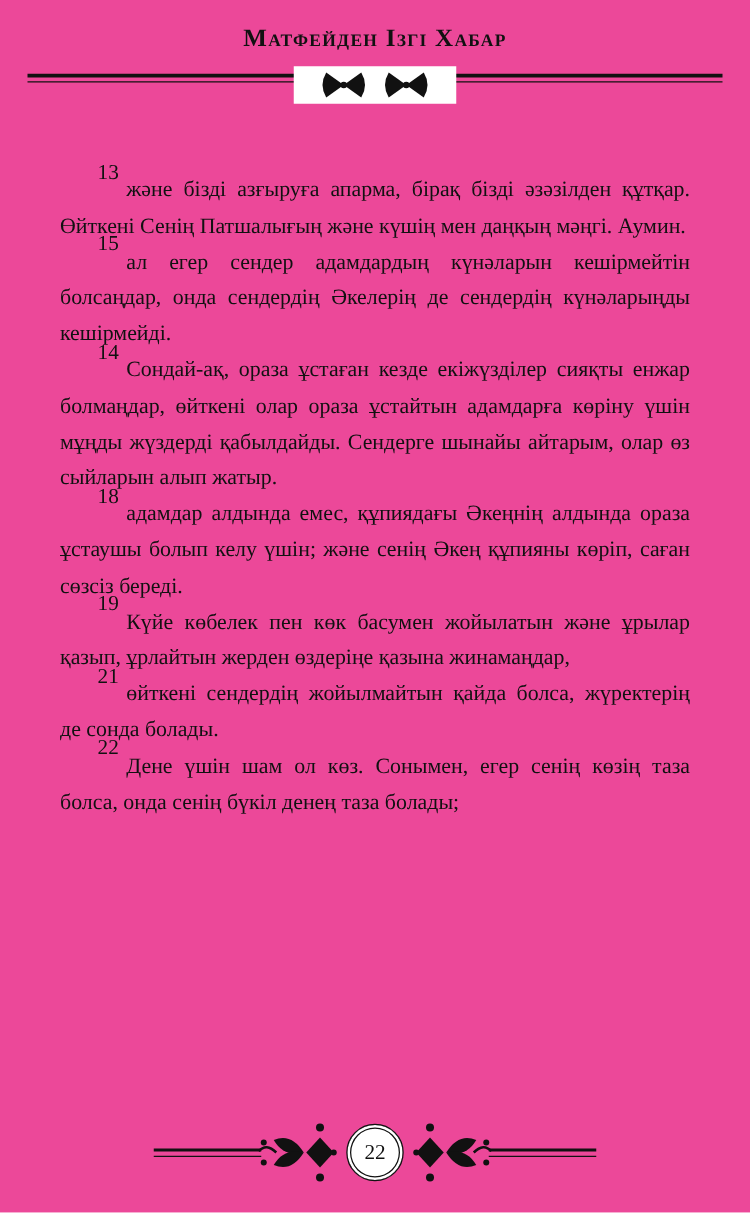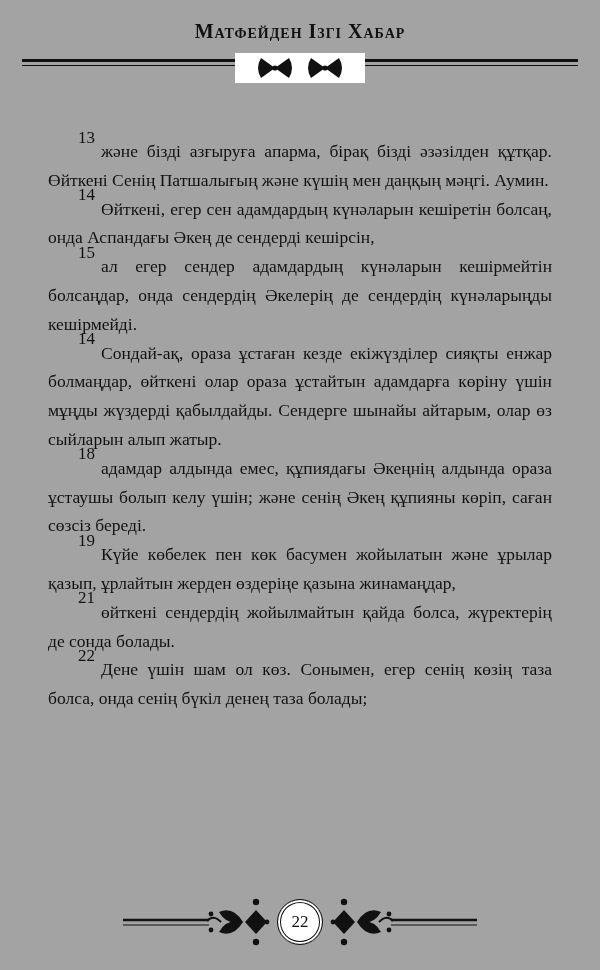--- a/index.html
+++ b/index.html
@@ -4,21 +4,21 @@
 <style>
   html, body {
     margin: 0;
     padding: 0;
     background: #ffffff;
   }
   .page {
     position: relative;
     width: 600px;
     height: 970px;
-    background: #a3a3a3;
+    background: #ec4899;
     overflow: hidden;
     font-family: "Liberation Serif", serif;
     color: #111111;
   }
   .header-title {
     margin-top: 20px;
     text-align: center;
     font-size: 20px;
     font-weight: bold;
     font-variant: small-caps;
@@ -110,21 +110,20 @@
           <path d="M80 15 L66 5 Q60 15 66 25 Z"></path>
           <path d="M80 15 L94 5 Q100 15 94 25 Z"></path>
           <circle cx="80" cy="15" r="2.6"></circle>
         </g>
       </svg>
     </div>
   </div>
 
   <div class="content">
     <p class="verse"><sup class="vnum">13</sup><span>және бізді азғыруға апарма, бірақ бізді әзәзілден құтқар. Өйткені Сенің Патшалығың және күшің мен даңқың мәңгі. Аумин.</span></p>
-    <p class="verse"><sup class="vnum">14</sup><span>Өйткені, егер сен адамдардың күнәларын кешіретін болсаң, онда Аспандағы Әкең де сендерді кешірсін,</span></p>
     <p class="verse"><sup class="vnum">15</sup><span>ал егер сендер адамдардың күнәларын кешірмейтін болсаңдар, онда сендердің Әкелерің де сендердің күнәларыңды кешірмейді.</span></p>
     <p class="verse"><sup class="vnum">14</sup><span>Сондай-ақ, ораза ұстаған кезде екіжүзділер сияқты енжар болмаңдар, өйткені олар ораза ұстайтын адамдарға көріну үшін мұңды жүздерді қабылдайды. Сендерге шынайы айтарым, олар өз сыйларын алып жатыр.</span></p>
     <p class="verse"><sup class="vnum">18</sup><span>адамдар алдында емес, құпиядағы Әкеңнің алдында ораза ұстаушы болып келу үшін; және сенің Әкең құпияны көріп, саған сөзсіз береді.</span></p>
     <p class="verse"><sup class="vnum">19</sup><span>Күйе көбелек пен көк басумен жойылатын және ұрылар қазып, ұрлайтын жерден өздеріңе қазына жинамаңдар,</span></p>
     <p class="verse"><sup class="vnum">21</sup><span>өйткені сендердің жойылмайтын қайда болса, жүректерің де сонда болады.</span></p>
     <p class="verse"><sup class="vnum">22</sup><span>Дене үшін шам ол көз. Сонымен, егер сенің көзің таза болса, онда сенің бүкіл денең таза болады;</span></p>
   </div>
 
   <div class="footer">
     <span class="flourish left">

